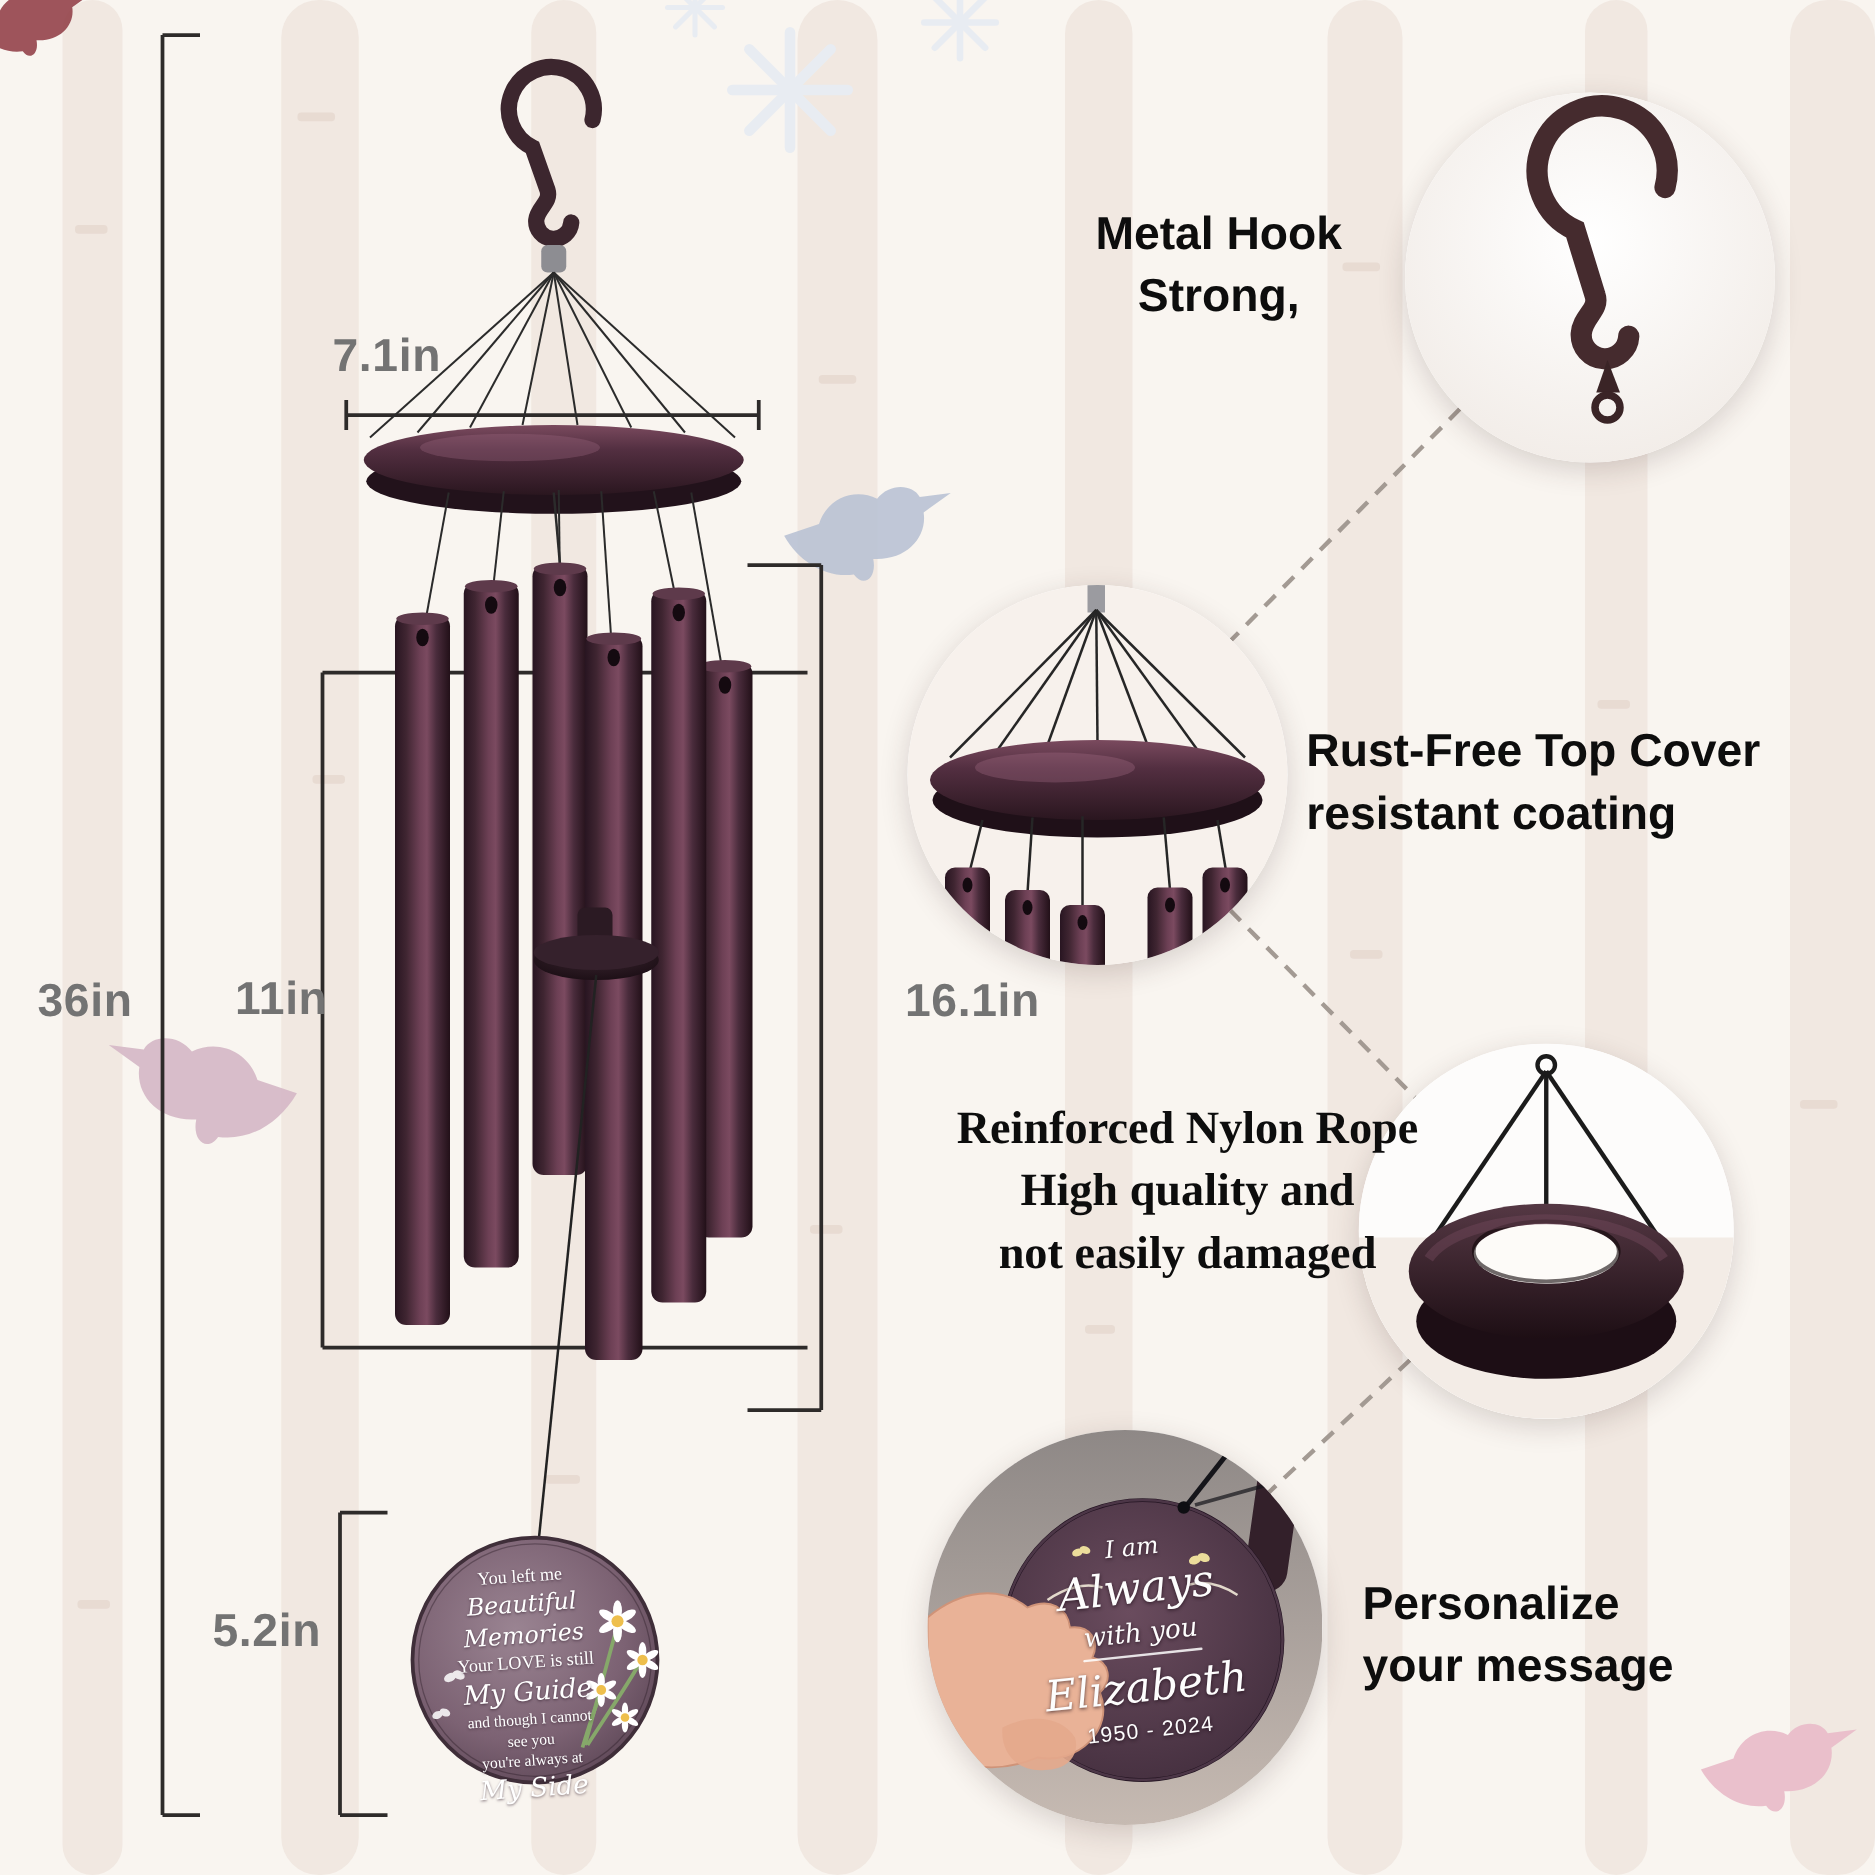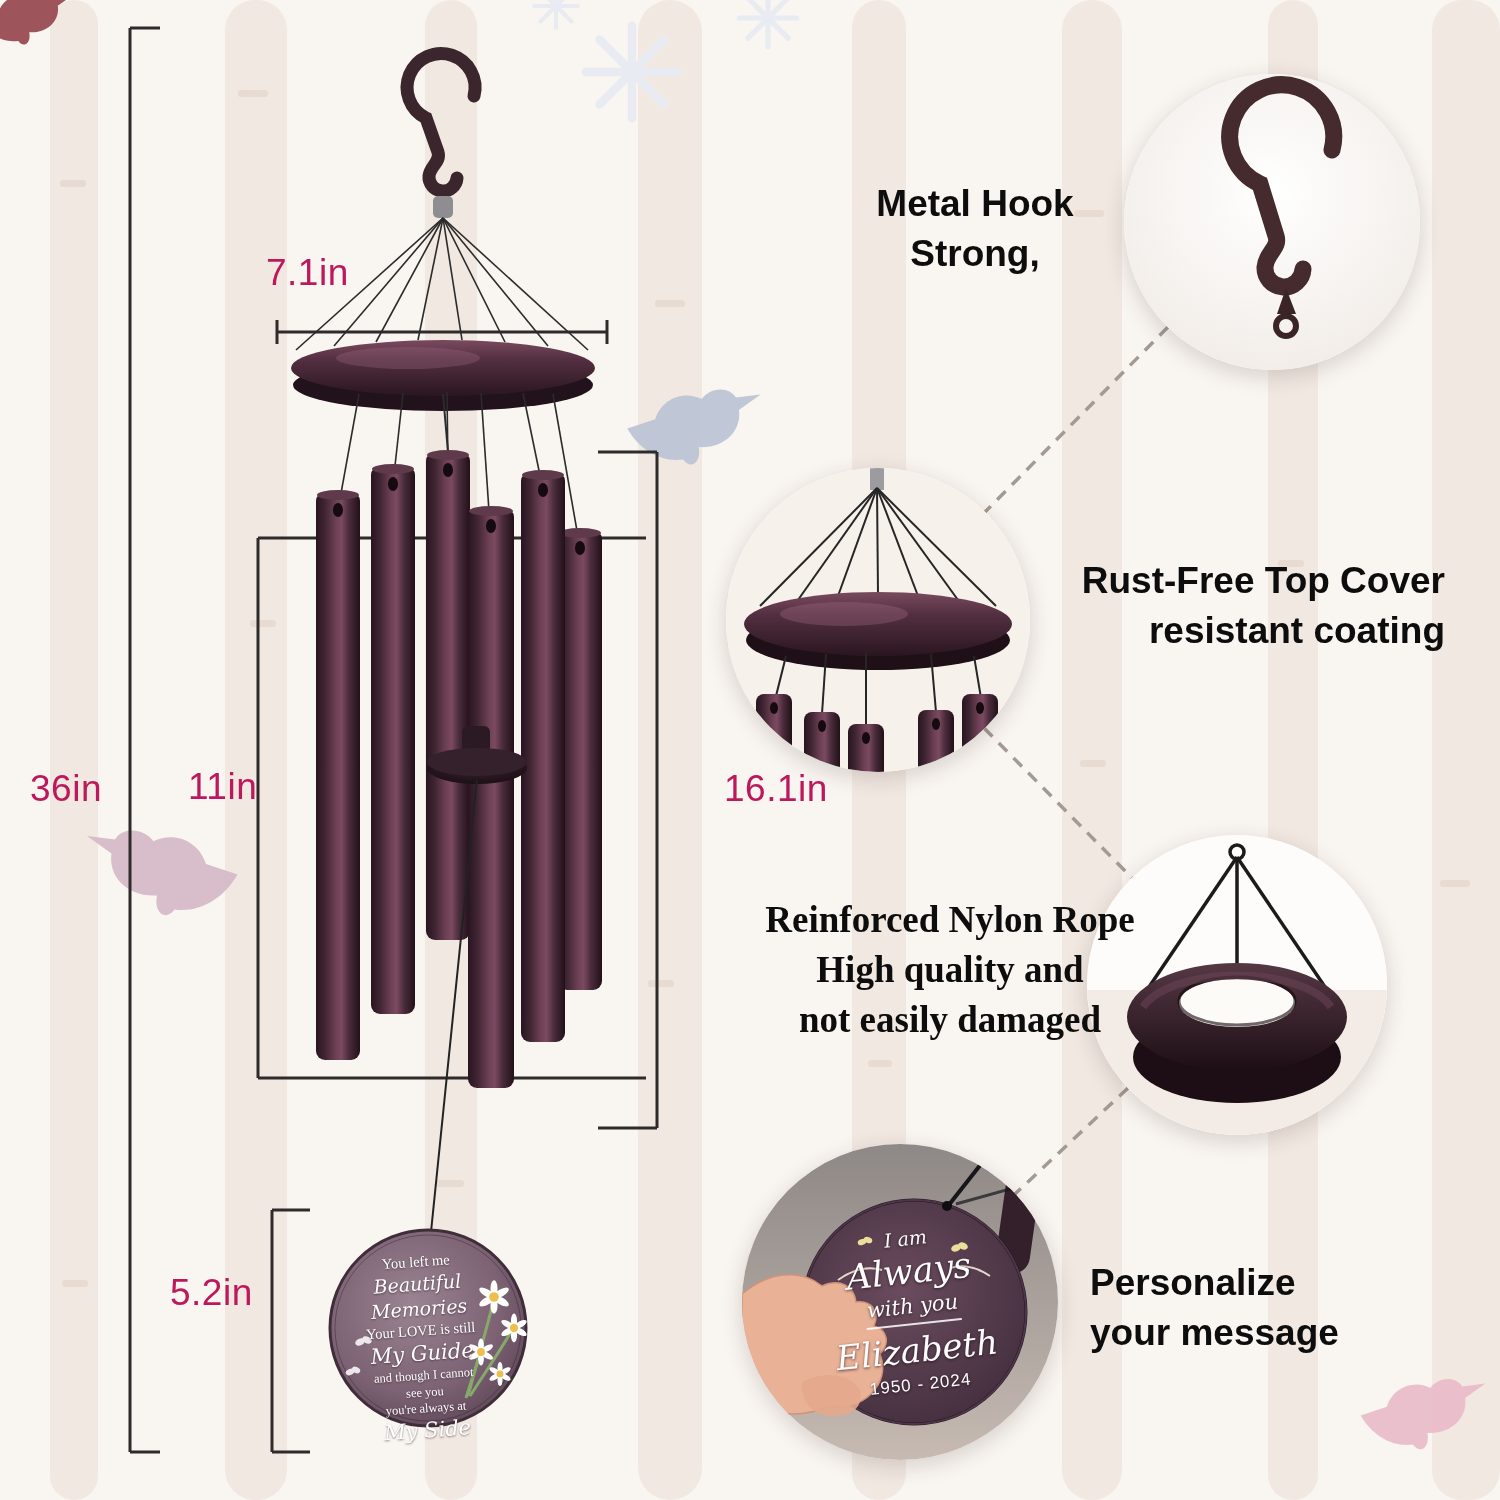--- a/index.html
+++ b/index.html
@@ -4,26 +4,26 @@
 <style>
   html,body{margin:0;padding:0;background:#ffffff;}
   #canvas{
     position:relative;width:1500px;height:1500px;overflow:hidden;
     background:#f9f5f0;font-family:"Liberation Sans",sans-serif;
   }
   svg{display:block;}
   .layer{position:absolute;left:0;top:0;}
   
   .dim-label{
-    position:absolute;font-size:37px;font-weight:400;color:#be185d;
-    letter-spacing:0.5px;white-space:nowrap;
+    position:absolute;font-size:37px;font-weight:700;color:#737373;
+    letter-spacing:0.5px;white-space:nowrap;margin-top:12px;
   }
   
   .callout-text{position:absolute;color:#0d0d0d;font-weight:700;line-height:50px;font-size:37px;}
-  .callout-text.center{text-align:center;margin-top:17px;}
+  .callout-text.center{text-align:center;}
   .callout-text.left{text-align:left;}
   
   .callout-circle{
     position:absolute;border-radius:50%;overflow:hidden;
     box-shadow:0 6px 22px rgba(60,40,40,0.18);
     background:#fff;
   }
   
   .pendant-text{
     position:absolute;left:333px;top:1252px;width:176px;height:168px;
@@ -394,21 +394,21 @@
       <path d="M 0 150 C 26 128 58 124 80 142 C 98 134 112 142 114 158 C 130 156 138 168 132 182 C 146 186 148 200 138 210 C 150 240 120 268 88 262 C 50 278 14 268 0 246 Z" fill="#e9b297" stroke="#cf9378" stroke-width="1.5"></path>
       <path d="M 60 238 C 84 226 108 230 118 246 C 122 260 112 272 94 272 C 74 274 58 260 60 238 Z" fill="#e4a98c" opacity="0.9"></path>
     </svg>
   </div>
 
   <div class="callout-text center" style="left:745px;top:162px;width:460px;">
     <div>Metal Hook</div>
     <div>Strong,</div>
   </div>
 
-  <div class="callout-text left" style="left:1045px;top:556px;width:400px;text-align:right;">
+  <div class="callout-text left" style="left:1045px;top:576px;width:400px;">
     <div>Rust-Free Top Cover</div>
     <div>resistant coating</div>
   </div>
 
   <div class="callout-text center" style="left:730px;top:878px;width:440px;font-family:Liberation Serif, serif;">
     <div>Reinforced Nylon Rope</div>
     <div>High quality and</div>
     <div>not easily damaged</div>
   </div>
 

